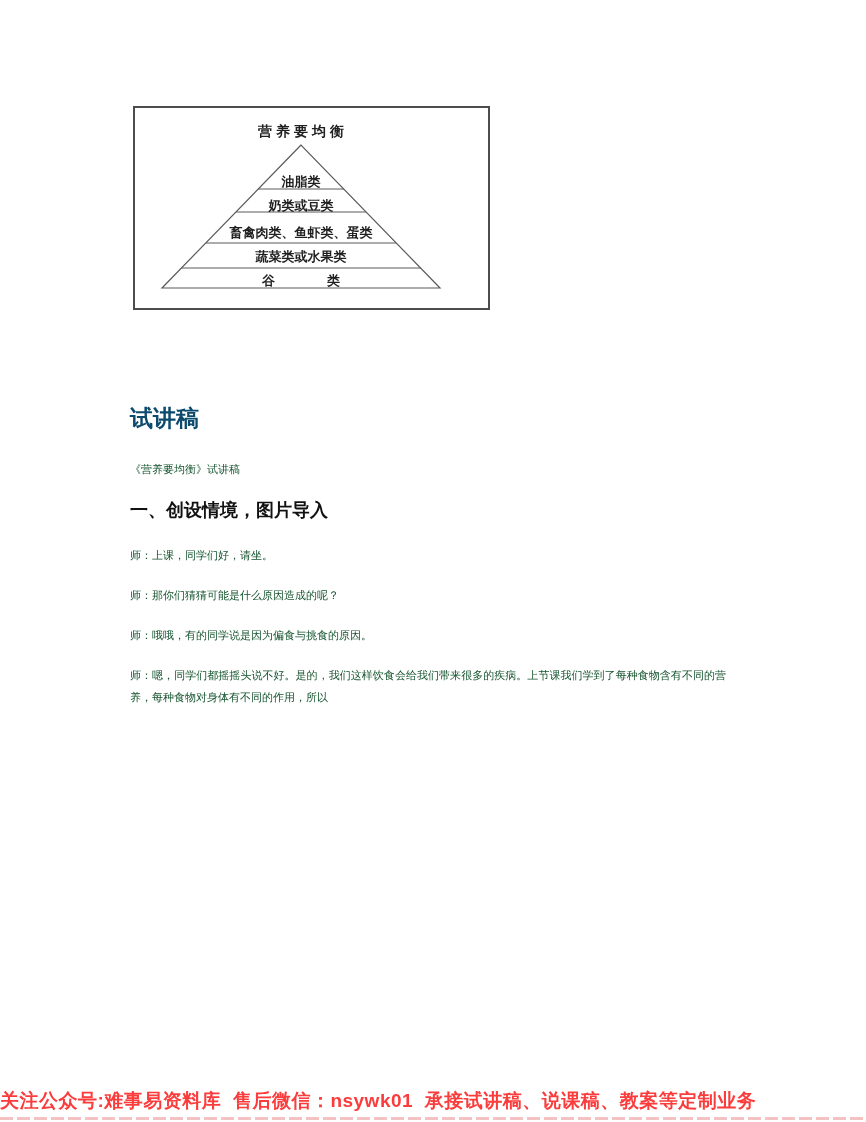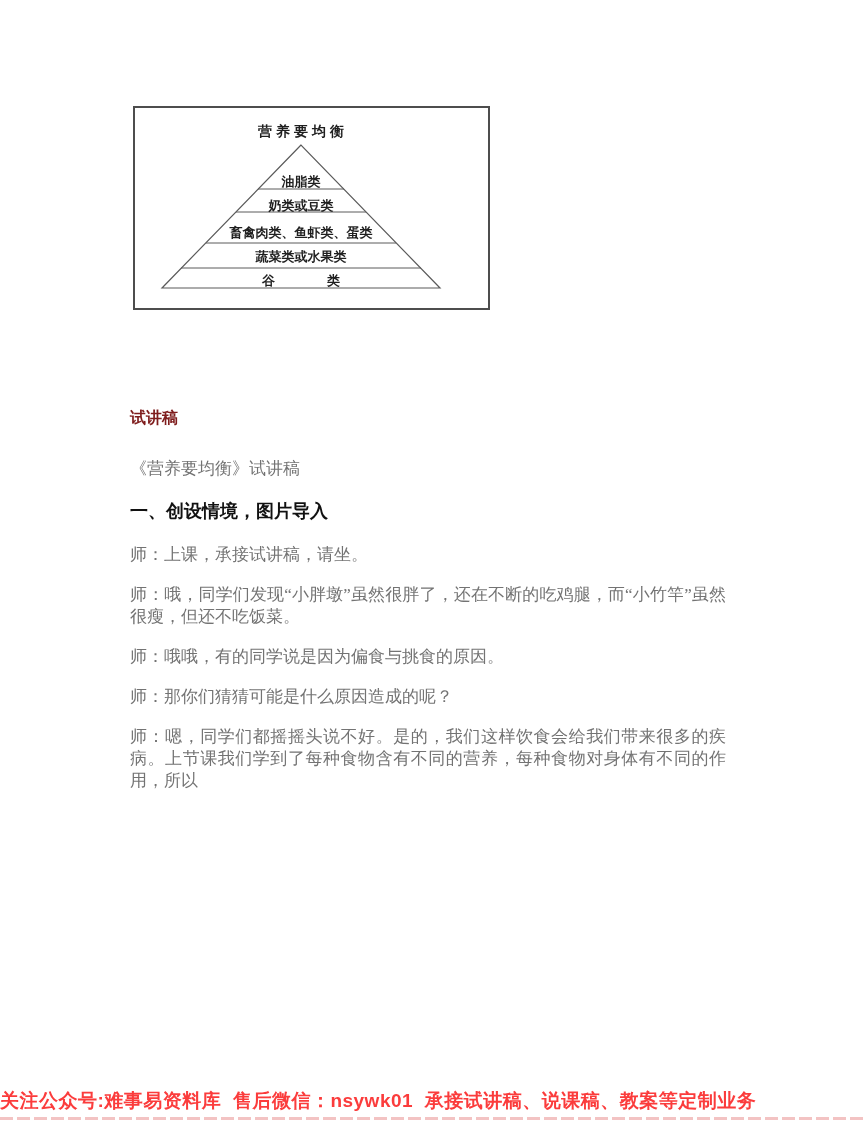--- a/index.html
+++ b/index.html
@@ -33,33 +33,33 @@
   }
 
   
   .content {
     position: absolute;
     left: 130px; top: 404px;
     width: 608px;
   }
   .doc-title {
     font-family: "Liberation Sans", sans-serif;
-    font-size: 16px; line-height: 28px;
+    font-size: 23px; line-height: 28px;
     font-weight: bold;
-    color: #7f1d1d;
+    color: #0c4a6e;
     margin: 0 0 26px 0;
   }
   .body-par {
-    font-size: 17px; line-height: 22px;
+    font-size: 11px; line-height: 22px;
     margin: 0 12px 18px 0;
     text-align: justify;
-    color: #737373;
+    color: #14532d;
   }
   .section-heading {
-    font-family: Liberation Serif, serif;
+    font-family: Liberation Mono, monospace;
     font-size: 18px; line-height: 26px;
     font-weight: bold;
     color: #111111;
     margin: 4px 0 20px 0;
   }
 
   
   .footer {
     position: absolute;
     left: 0; bottom: 10px; width: 756px;
@@ -103,23 +103,22 @@
     </svg>
   </div>
 
   <div class="content">
     <h1 class="doc-title">试讲稿</h1>
 
     <p class="body-par">《营养要均衡》试讲稿</p>
 
     <h2 class="section-heading">一、创设情境，图片导入</h2>
 
-    <p class="body-par">师：上课，承接试讲稿，请坐。</p>
-    <p class="body-par">师：哦，同学们发现“小胖墩”虽然很胖了，还在不断的吃鸡腿，而“小竹竿”虽然很瘦，但还不吃饭菜。</p>
+    <p class="body-par">师：上课，同学们好，请坐。</p>
+    <p class="body-par">师：那你们猜猜可能是什么原因造成的呢？</p>
     <p class="body-par">师：哦哦，有的同学说是因为偏食与挑食的原因。</p>
-    <p class="body-par">师：那你们猜猜可能是什么原因造成的呢？</p>
     <p class="body-par">师：嗯，同学们都摇摇头说不好。是的，我们这样饮食会给我们带来很多的疾病。上节课我们学到了每种食物含有不同的营养，每种食物对身体有不同的作用，所以</p>
   </div>
 
   <div class="footer">关注公众号:难事易资料库  售后微信：nsywk01  承接试讲稿、说课稿、教案等定制业务</div>
   <div class="footer-rule"></div>
 
 </div>
 
 </body></html>

